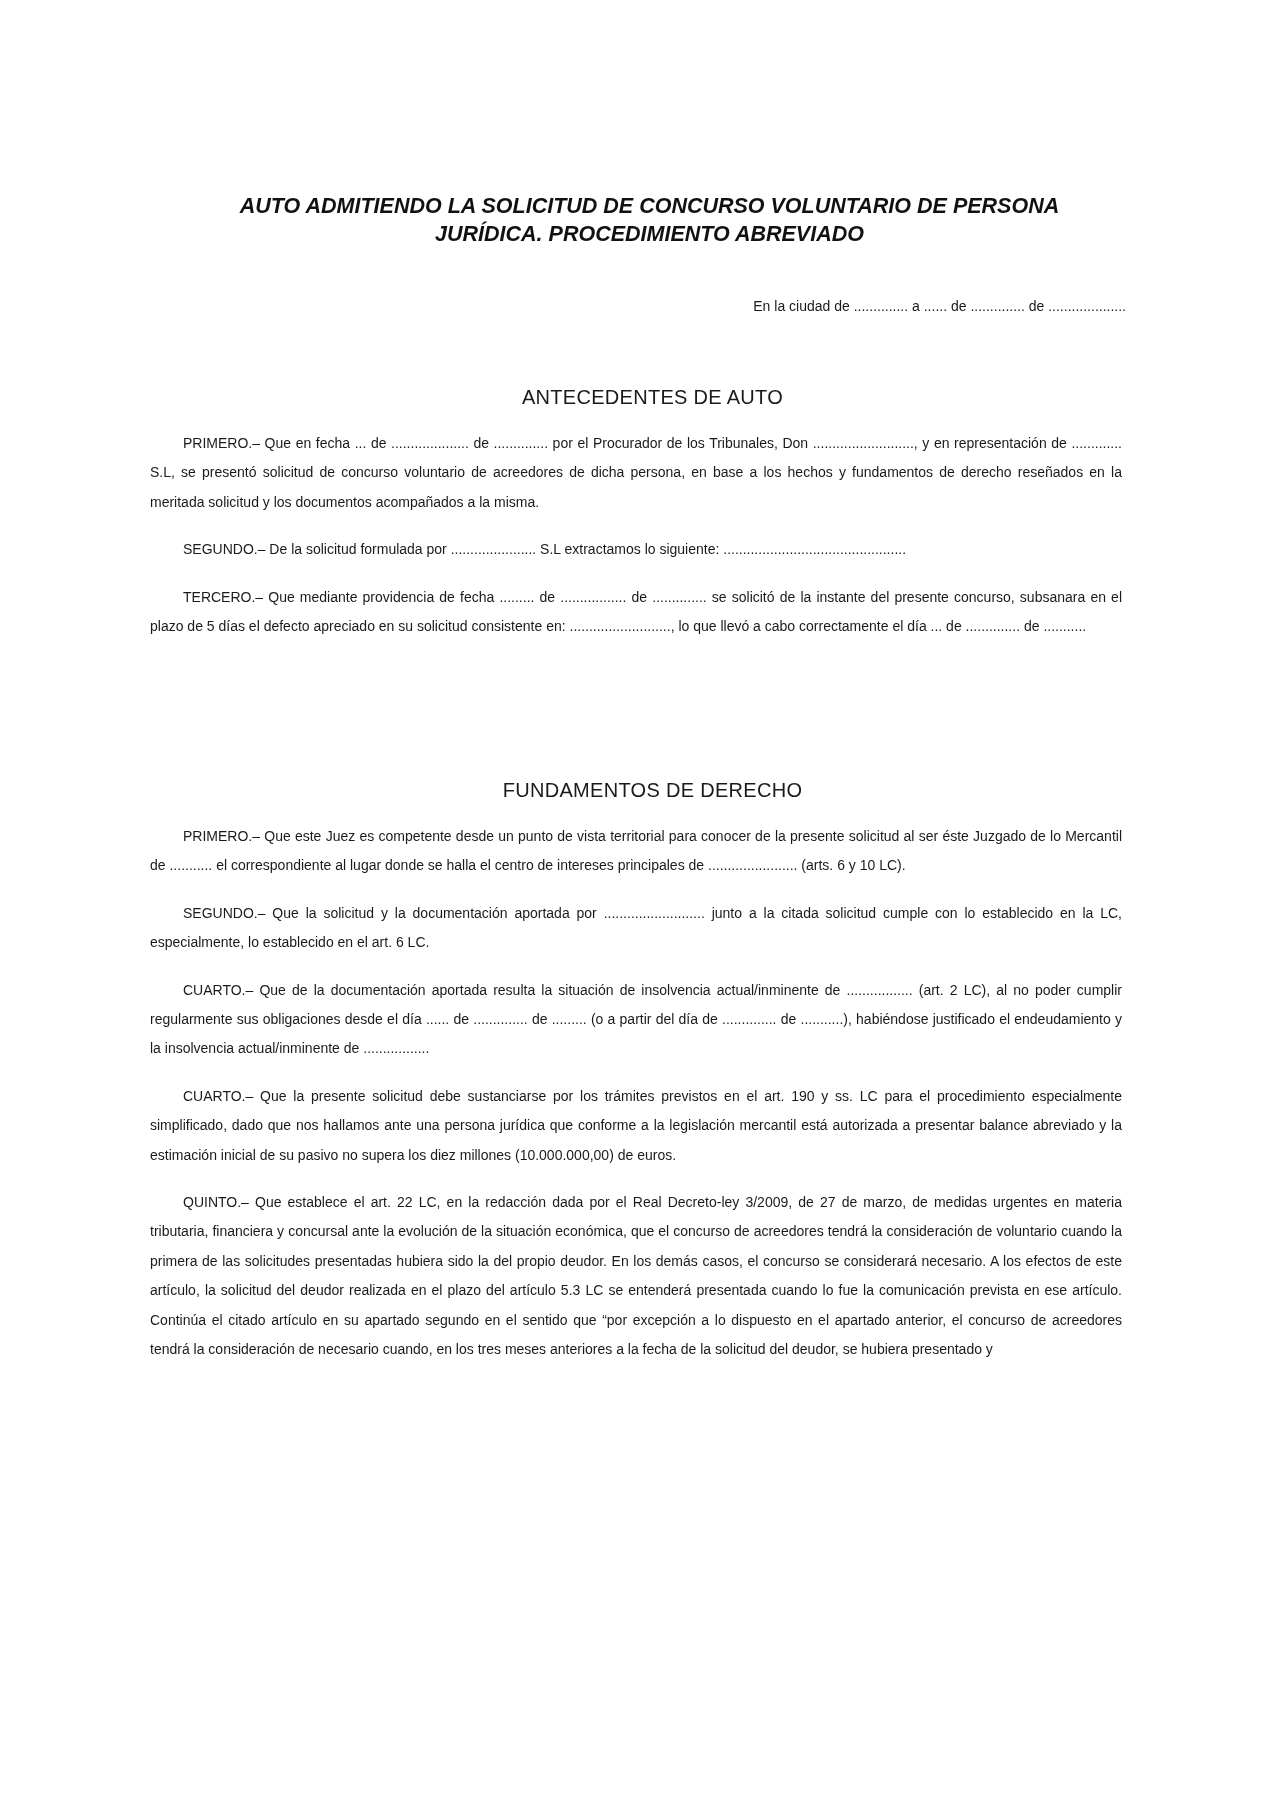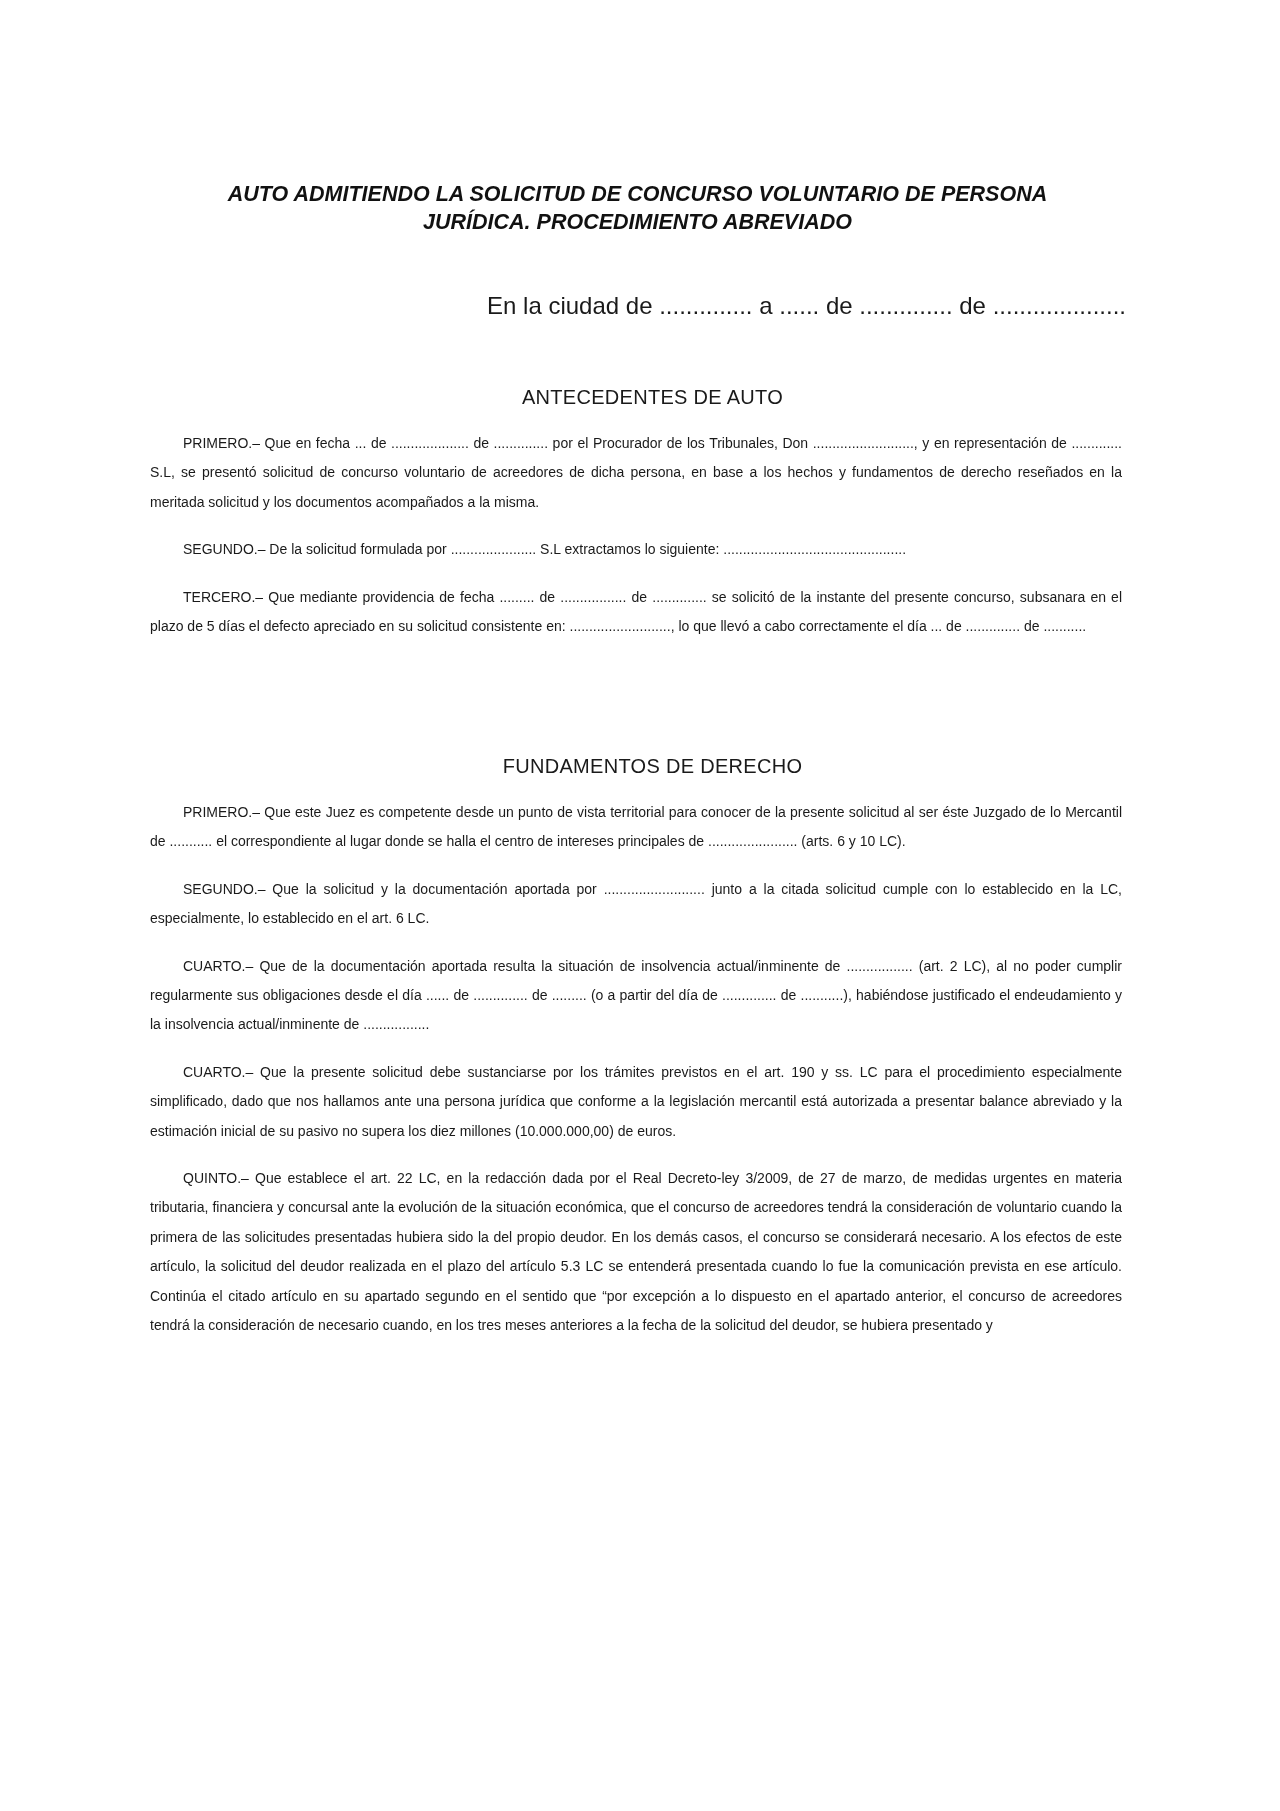--- a/index.html
+++ b/index.html
@@ -19,35 +19,35 @@
       position: absolute;
       left: 150px;
       top: 0;
       width: 972px;
     }
     .title {
       position: absolute;
       top: 180px;
       left: 20px;
       width: 935px;
-      margin: 0;
+      margin: 12px;
       text-align: center;
       font-size: 21.5px;
       line-height: 28px;
       font-weight: bold;
       font-style: italic;
       color: #111;
     }
     .title span { display: block; }
     .date-line {
       position: absolute;
       top: 292px;
       right: -4px;
       margin: 0;
-      font-size: 24px;
+      font-size: 14px;
       line-height: 28px;
       text-align: right;
       white-space: nowrap;
     }
     .section {
       position: absolute;
       left: 0;
       width: 972px;
     }
     .section-heading {
@@ -61,21 +61,21 @@
     }
     .para {
       margin: 0 0 18px 0;
       font-size: 14px;
       line-height: 29.4px;
       text-align: justify;
       text-indent: 33px;
     }
     #sec-antecedentes { top: 383px; }
     #sec-antecedentes .section-heading { margin-bottom: 18px; }
-    #sec-fundamentos { top: 752px; }
+    #sec-fundamentos { top: 776px; }
     #sec-fundamentos .section-heading { margin-bottom: 18px; }
   </style>
 </head>
 <body>
 
 <div class="page">
 
   <h1 class="title">
     <span>AUTO ADMITIENDO LA SOLICITUD DE CONCURSO VOLUNTARIO DE PERSONA</span>
     <span>JURÍDICA. PROCEDIMIENTO ABREVIADO</span>

